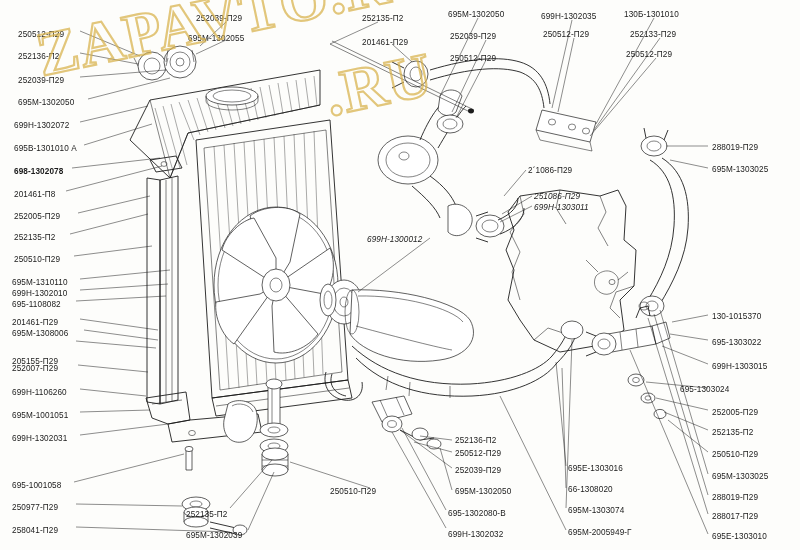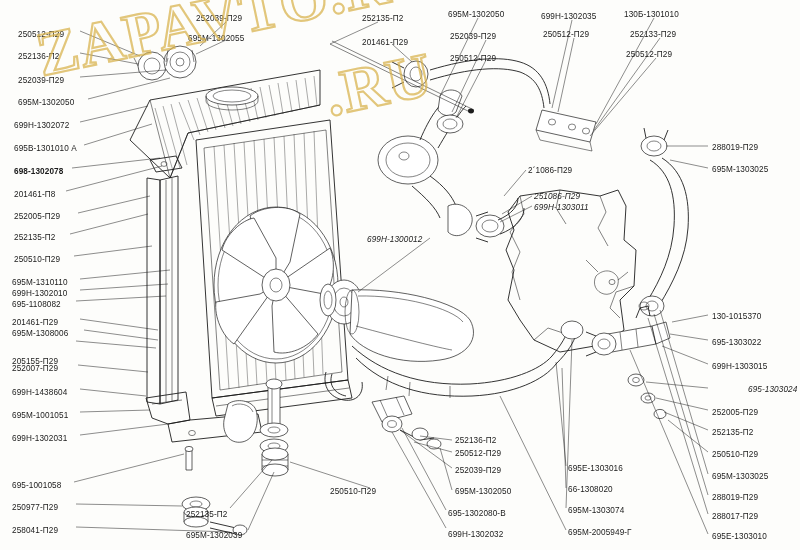--- a/index.html
+++ b/index.html
@@ -399,21 +399,21 @@
       <div class="lbl" style="left: 14px; top: 212px;">252005-П29</div>
       <div class="lbl" style="left: 14px; top: 233px;">252135-П2</div>
       <div class="lbl" style="left: 14px; top: 255px;">250510-П29</div>
       <div class="lbl" style="left: 12px; top: 278px;">695М-1310110</div>
       <div class="lbl" style="left: 12px; top: 289px;">699Н-1302010</div>
       <div class="lbl" style="left: 12px; top: 300px;">695-1108082</div>
       <div class="lbl" style="left: 12px; top: 318px;">201461-П29</div>
       <div class="lbl" style="left: 12px; top: 329px;">695М-1308006</div>
       <div class="lbl" style="left: 12px; top: 340px; margin-top: 17px;">205155-П29</div>
       <div class="lbl" style="left: 12px; top: 364px;">252007-П29</div>
-      <div class="lbl" style="left: 12px; top: 388px;">699Н-1438604</div>
+      <div class="lbl" style="left: 12px; top: 388px;">699Н-1106260</div>
       <div class="lbl" style="left: 12px; top: 411px;">695М-1001051</div>
       <div class="lbl" style="left: 12px; top: 434px;">699Н-1302031</div>
       <div class="lbl" style="left: 12px; top: 481px;">695-1001058</div>
       <div class="lbl" style="left: 12px; top: 503px;">250977-П29</div>
       <div class="lbl" style="left: 12px; top: 526px;">258041-П29</div>
       <div class="lbl" style="left: 196px; top: 14px;">252039-П29</div>
       <div class="lbl" style="left: 188px; top: 34px;">695М-1302055</div>
       <div class="lbl" style="left: 362px; top: 14px;">252135-П2</div>
       <div class="lbl" style="left: 362px; top: 38px;">201461-П29</div>
       <div class="lbl" style="left: 448px; top: 10px;">695М-1302050</div>
@@ -422,21 +422,21 @@
       <div class="lbl" style="left: 541px; top: 12px;">699Н-1302035</div>
       <div class="lbl" style="left: 543px; top: 30px;">250512-П29</div>
       <div class="lbl" style="left: 624px; top: 10px;">130Б-1301010</div>
       <div class="lbl" style="left: 630px; top: 30px;">252133-П29</div>
       <div class="lbl" style="left: 626px; top: 50px;">250512-П29</div>
       <div class="lbl" style="left: 712px; top: 143px;">288019-П29</div>
       <div class="lbl" style="left: 712px; top: 165px;">695М-1303025</div>
       <div class="lbl" style="left: 712px; top: 312px;">130-1015370</div>
       <div class="lbl" style="left: 712px; top: 338px;">695-1303022</div>
       <div class="lbl" style="left: 712px; top: 362px; text-align: right;">699Н-1303015</div>
-      <div class="lbl" style="left: 748px; top: 385px; font-style: italic;">695-1303024</div>
+      <div class="lbl" style="left: 680px; top: 385px;">695-1303024</div>
       <div class="lbl" style="left: 712px; top: 408px;">252005-П29</div>
       <div class="lbl" style="left: 712px; top: 428px;">252135-П2</div>
       <div class="lbl" style="left: 712px; top: 450px;">250510-П29</div>
       <div class="lbl" style="left: 712px; top: 472px;">695М-1303025</div>
       <div class="lbl" style="left: 712px; top: 493px;">288019-П29</div>
       <div class="lbl" style="left: 712px; top: 512px;">288017-П29</div>
       <div class="lbl" style="left: 712px; top: 532px;">695Е-1303010</div>
       <div class="lbl" style="left: 528px; top: 166px;">2´1086-П29</div>
       <div class="lbl it" style="left: 534px; top: 192px;">251086-П29</div>
       <div class="lbl it" style="left: 534px; top: 203px; text-align: center;">699Н-1303011</div>

